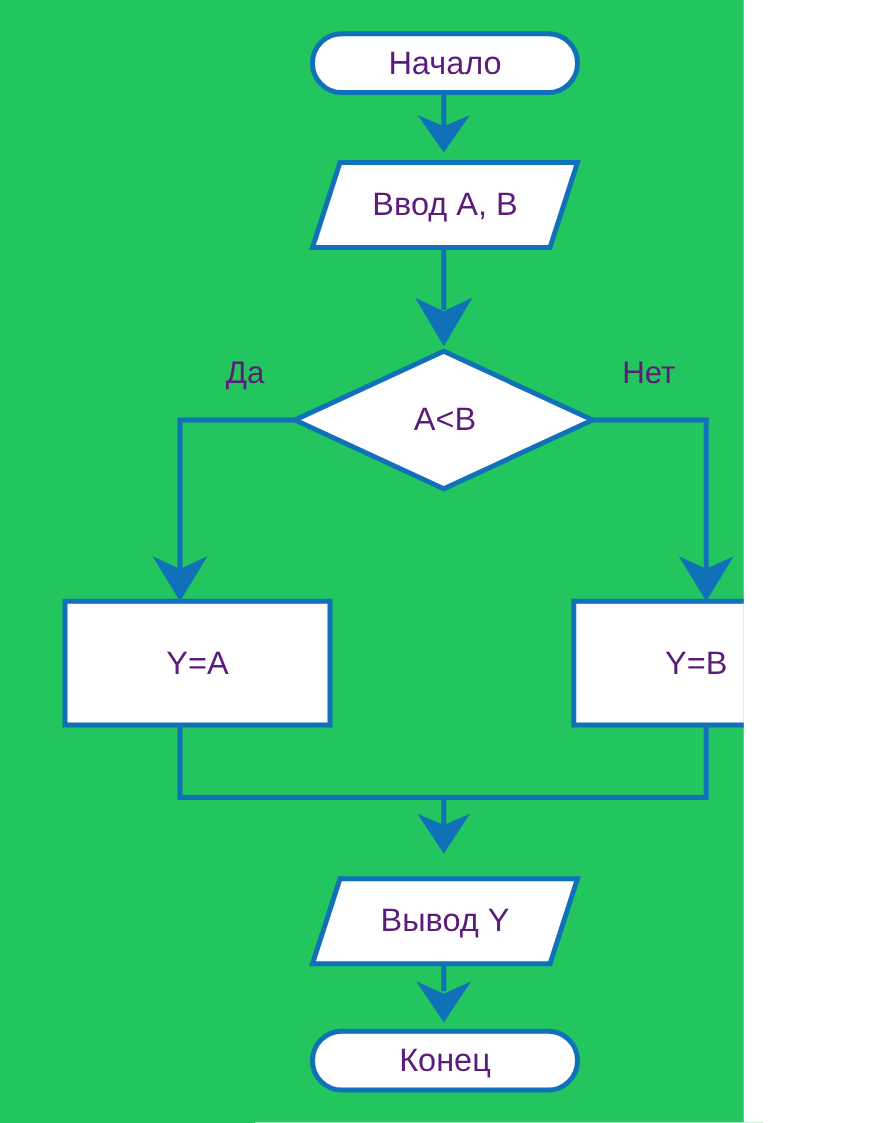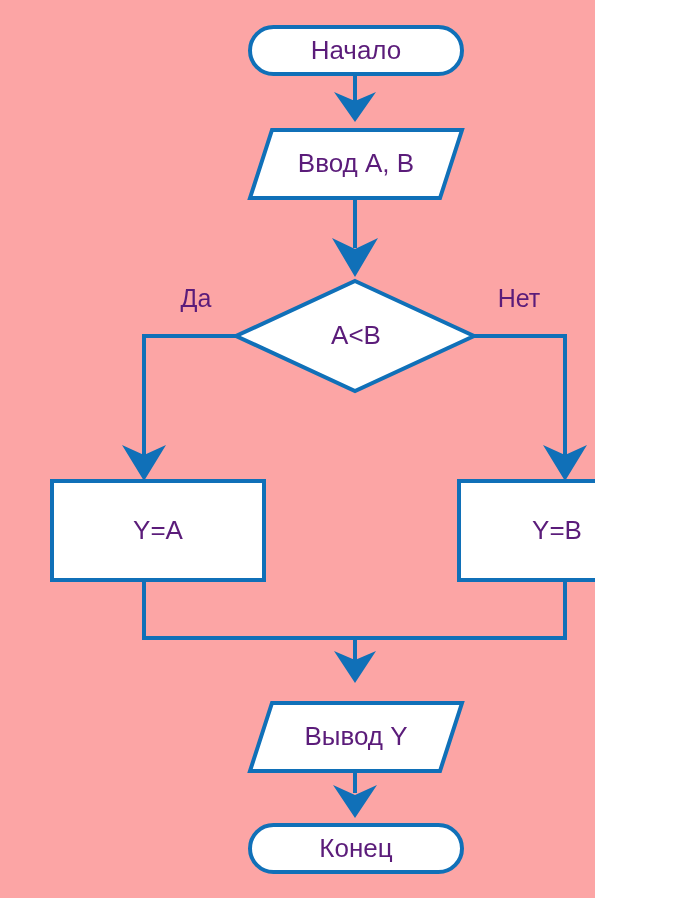--- a/index.html
+++ b/index.html
@@ -7,21 +7,21 @@
     padding: 0;
     background: #ffffff;
   }
   body {
     font-family: "Liberation Sans", sans-serif;
   }
   #flowchart-canvas {
     position: relative;
     width: 595px;
     height: 898px;
-    background: #fca5a5;
+    background: #22c55e;
     overflow: hidden;
   }
   svg#flow-svg {
     display: block;
     width: 700px;
     height: 898px;
   }
   .shape-outline {
     fill: #ffffff;
     stroke: #1070b8;

